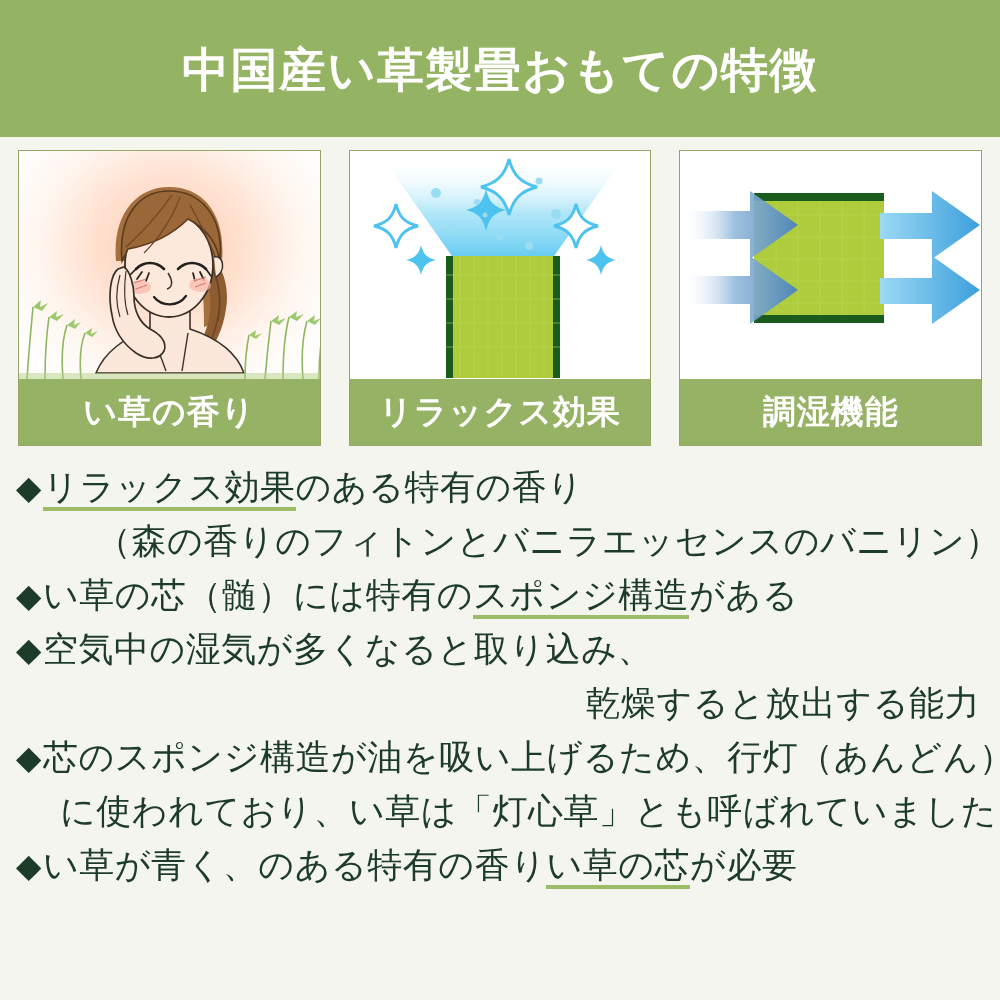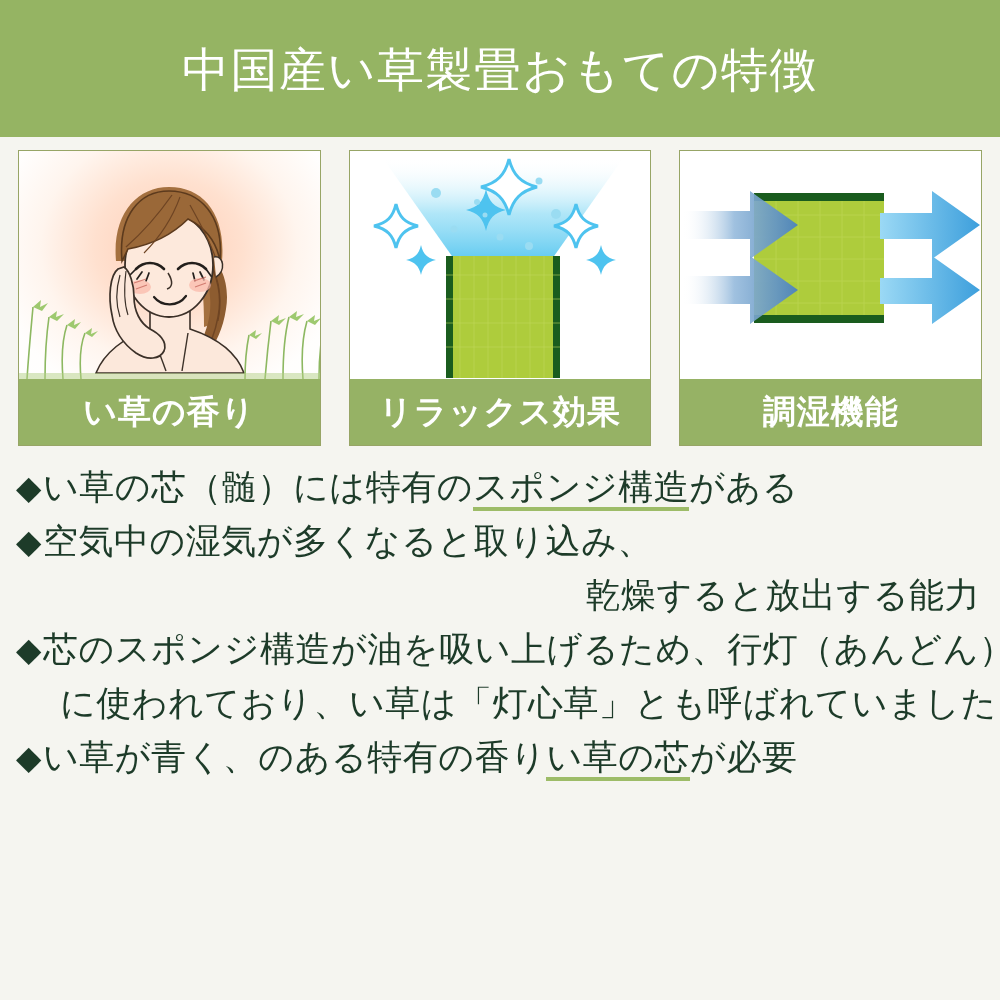--- a/index.html
+++ b/index.html
@@ -26,21 +26,21 @@
     height: 137px;
     background: #95b463;
     display: flex;
     align-items: center;
     justify-content: center;
     box-sizing: border-box;
   }
   .header-title {
     color: #ffffff;
     font-size: 47px;
-    font-weight: normal;
+    font-weight: bold;
     letter-spacing: 1.5px;
     line-height: 1;
     white-space: nowrap;
     margin-top: 2px;
   }
 
   
   .cards {
     display: flex;
     gap: 28px;
@@ -320,20 +320,22 @@
             <path d="M200 127 L252 127 L252 105 L300 139 L252 173 L252 153 L200 153 Z" fill="url(#outArrow)"></path>
           </svg>
         </div>
       </div>
       <div class="card-label">調湿機能</div>
     </div>
 
   </div>
 
   <div class="body-text" id="feature-list">
+      <div class="tline"><span class="bullet">◆</span><span class="ul-green">リラックス効果</span><span>のある特有の香り</span></div>
+      <div class="tline indent-1"><span>（森の香りのフィトンとバニラエッセンスのバニリン）</span></div>
       <div class="tline"><span class="bullet">◆</span><span>い草の芯（髄）には特有の</span><span class="ul-green">スポンジ構造</span><span>がある</span></div>
       <div class="tline"><span class="bullet">◆</span><span>空気中の湿気が多くなると取り込み、</span></div>
       <div class="tline right"><span>乾燥すると放出する能力</span></div>
       <div class="tline"><span class="bullet">◆</span><span>芯のスポンジ構造が油を吸い上げるため、行灯（あんどん）</span></div>
       <div class="tline indent-2"><span>に使われており、い草は「灯心草」とも呼ばれていました</span></div>
       <div class="tline"><span class="bullet">◆</span><span>い草が青く、のある特有の香り</span><span class="ul-green">い草の芯</span><span>が必要</span></div>
     </div>
 
 </div>
 

